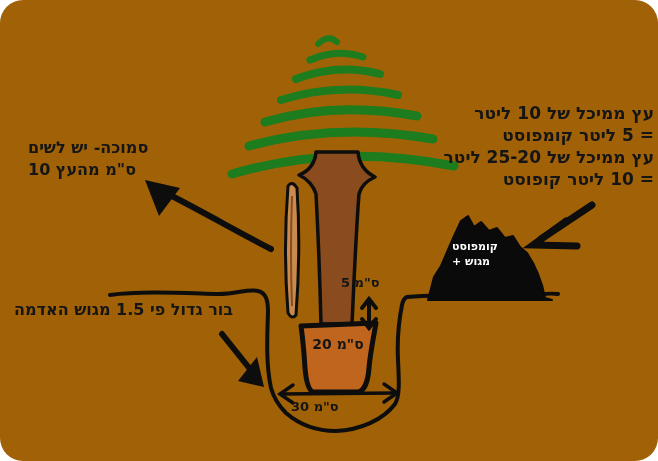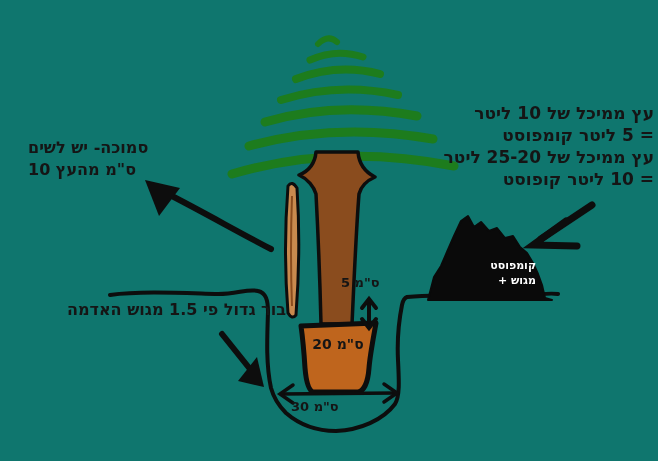--- a/index.html
+++ b/index.html
@@ -5,31 +5,31 @@
   html,body{margin:0;padding:0;background:#fff;}
   #canvas{
     position:relative;width:658px;height:461px;background:#ffffff;overflow:hidden;
     font-family:"DejaVu Sans",sans-serif;color:#111;
   }
   #art{position:absolute;left:0;top:0;}
   .lbl{position:absolute;font-weight:bold;color:#151515;white-space:nowrap;}
   .container-note{right:4px;top:102px;width:215px;text-align:right;font-size:17px;line-height:22px;}
   .container-note div{white-space:nowrap;}
   .stake-note{left:28px;top:137px;width:150px;text-align:left;font-size:16px;line-height:22px;}
-  .hole-note{left:14px;top:300px;width:272px;text-align:right;font-size:16px;}
+  .hole-note{left:14px;top:300px;width:272px;text-align:left;font-size:16px;}
   .gap-measure{left:341px;top:275px;font-size:13px;}
   .rootball-measure{left:306px;top:336px;width:64px;text-align:center;font-size:14px;}
   .hole-width-measure{left:291px;top:399px;font-size:13px;}
-  .mound-label{left:452px;top:258px;width:84px;text-align:right;color:#ffffff;
+  .mound-label{left:452px;top:239px;width:84px;text-align:left;color:#ffffff;
     font-size:11px;line-height:15px;font-weight:bold;}
 </style>
 </head>
 <body>
 
-<div id="canvas" style="--tree-green: #1d7c1d; --trunk-brown: #8a4c1e; --pot-orange: #bf651d; --stake-tan: #c98a4e; --stake-core: #8a4c1e; --ink: #0d0d0d; --mound-black: #0a0a0a; background: #0f766e;">
+<div id="canvas" style="--tree-green: #1d7c1d; --trunk-brown: #8a4c1e; --pot-orange: #bf651d; --stake-tan: #c98a4e; --stake-core: #8a4c1e; --ink: #0d0d0d; --mound-black: #0a0a0a; background: #a16207; border-radius: 23px;">
 
   <svg id="art" width="658" height="461" viewBox="0 0 658 461">
 
     <g fill="none" style="stroke:var(--tree-green)" stroke-linecap="round">
       <path stroke-width="6" d="M318,44 Q328,34 337,42"></path>
       <path stroke-width="7" d="M310,60 Q336,48 363,57"></path>
       <path stroke-width="8" d="M296,79 Q338,63 380,74"></path>
       <path stroke-width="8" d="M281,100 Q338,82 398,95"></path>
       <path stroke-width="9" d="M265,122 Q336,101 417,116"></path>
       <path stroke-width="9" d="M249,146 Q336,122 433,139"></path>

